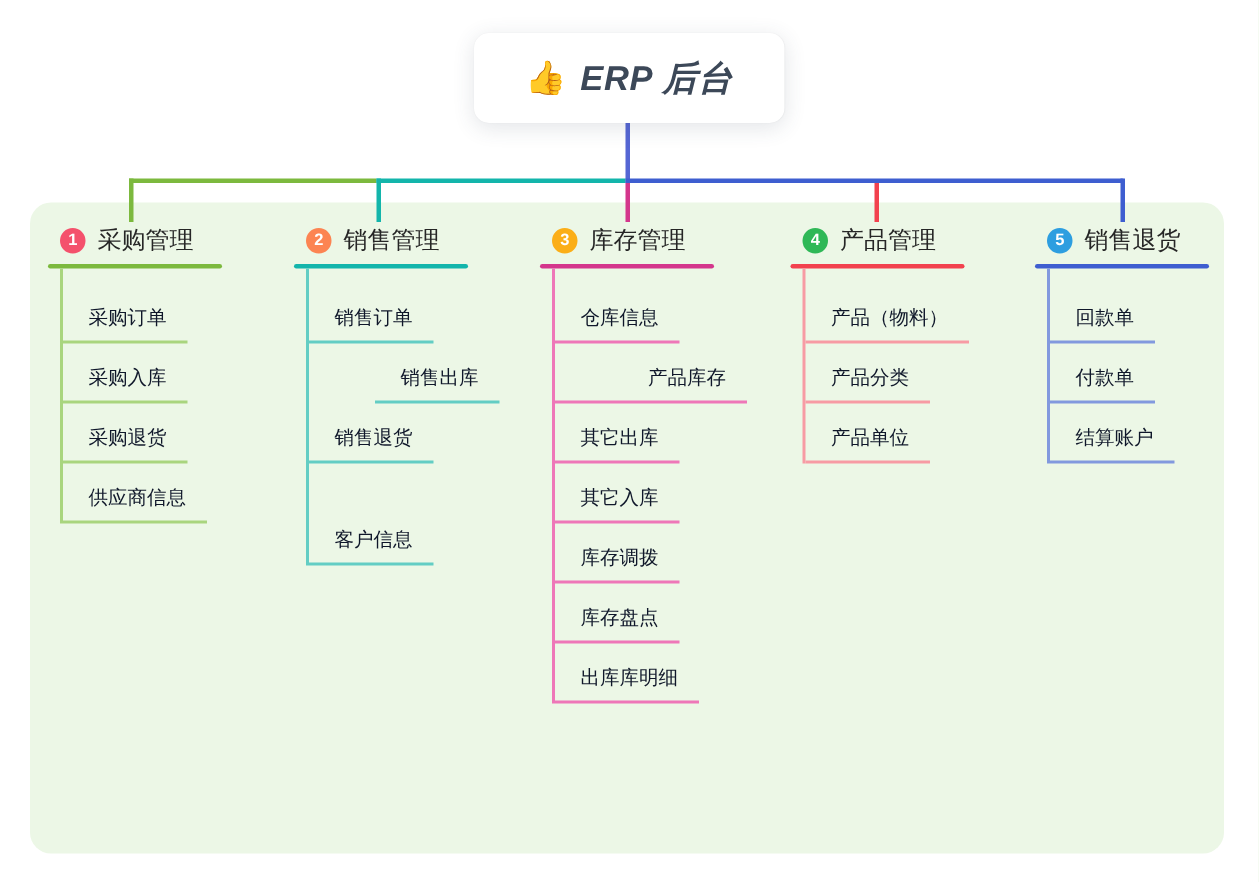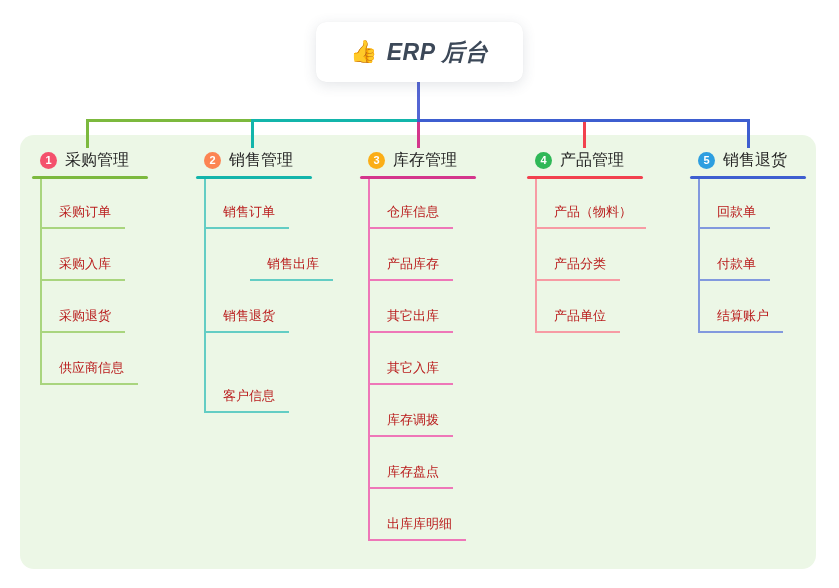--- a/index.html
+++ b/index.html
@@ -36,23 +36,23 @@
   .branch { position:absolute; top:148px; }
   .branch-header { display:flex; align-items:center; padding-left:8px; height:25px; margin-bottom:3px; }
   .badge {
     width:17px; height:17px; border-radius:50%; flex:0 0 17px;
     color:#fff; font-size:11px; line-height:17px; text-align:center;
     font-weight:bold; margin-right:8px;
   }
   .branch-title { font-size:16px; color:#262626; white-space:nowrap; }
   .branch-underline { width:116px; height:3px; border-radius:2px; }
   .children { list-style:none; margin-left:8px; border-left:2px solid; }
-  .children li { height:52px; display:flex; align-items:flex-end; width:max-content; border-bottom:2px solid; }
+  .children li { height:40px; display:flex; align-items:flex-end; width:max-content; border-bottom:2px solid; }
   .children li:first-child { height:50px; }
-  .children li span { padding:0 14px 6px 17px; font-size:13px; color:#b91c1c; white-space:nowrap; }
+  .children li span { padding:0 14px 6px 17px; font-size:13px; color:#0f172a; white-space:nowrap; }
 </style>
 </head>
 <body>
 
 <div class="canvas">
 
   <div class="panel" style="background: rgb(236, 247, 230);"></div>
 
   <div class="line root-drop" style="background: rgb(85, 102, 212);"></div>
   <div class="line bus1" style="background: rgb(124, 185, 62);"></div>
@@ -117,21 +117,21 @@
     <div class="branch" style="left: 360px;">
       <div class="branch-header">
         <span class="badge" style="background: rgb(251, 174, 23);">3</span>
         <span class="branch-title">库存管理</span>
       </div>
       <div class="branch-underline" style="background: rgb(212, 54, 140);"></div>
       <ul class="children" style="border-left-color: rgb(238, 119, 184);">
           <li style="border-bottom-color: rgb(238, 119, 184);">
             <span>仓库信息</span>
           </li>
-          <li style="border-bottom-color: rgb(238, 119, 184);">
+          <li style="border-bottom-color: rgb(238, 119, 184); padding-left: 45px;">
             <span>产品库存</span>
           </li>
           <li style="border-bottom-color: rgb(238, 119, 184);">
             <span>其它出库</span>
           </li>
           <li style="border-bottom-color: rgb(238, 119, 184);">
             <span>其它入库</span>
           </li>
           <li style="border-bottom-color: rgb(238, 119, 184);">
             <span>库存调拨</span>

